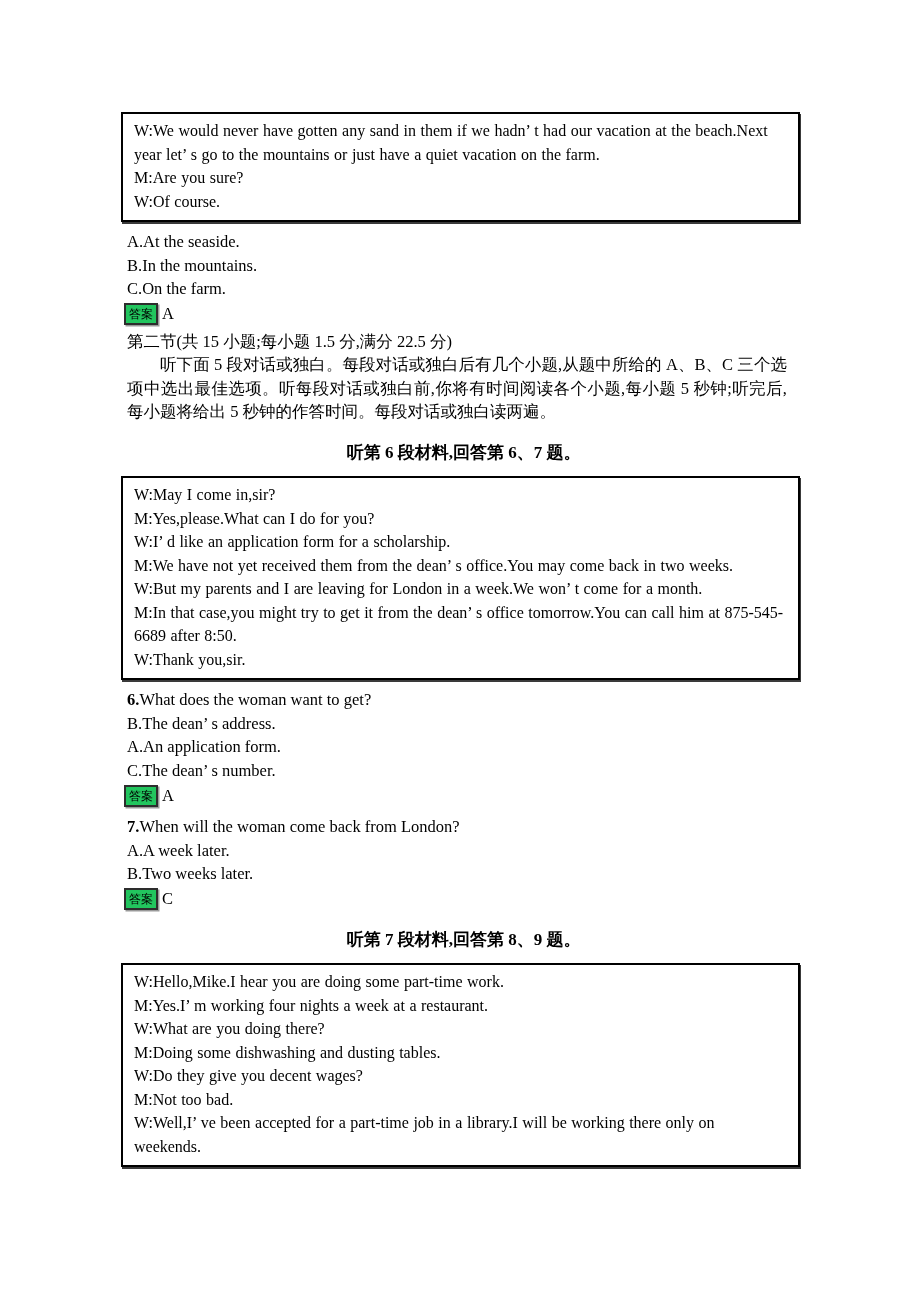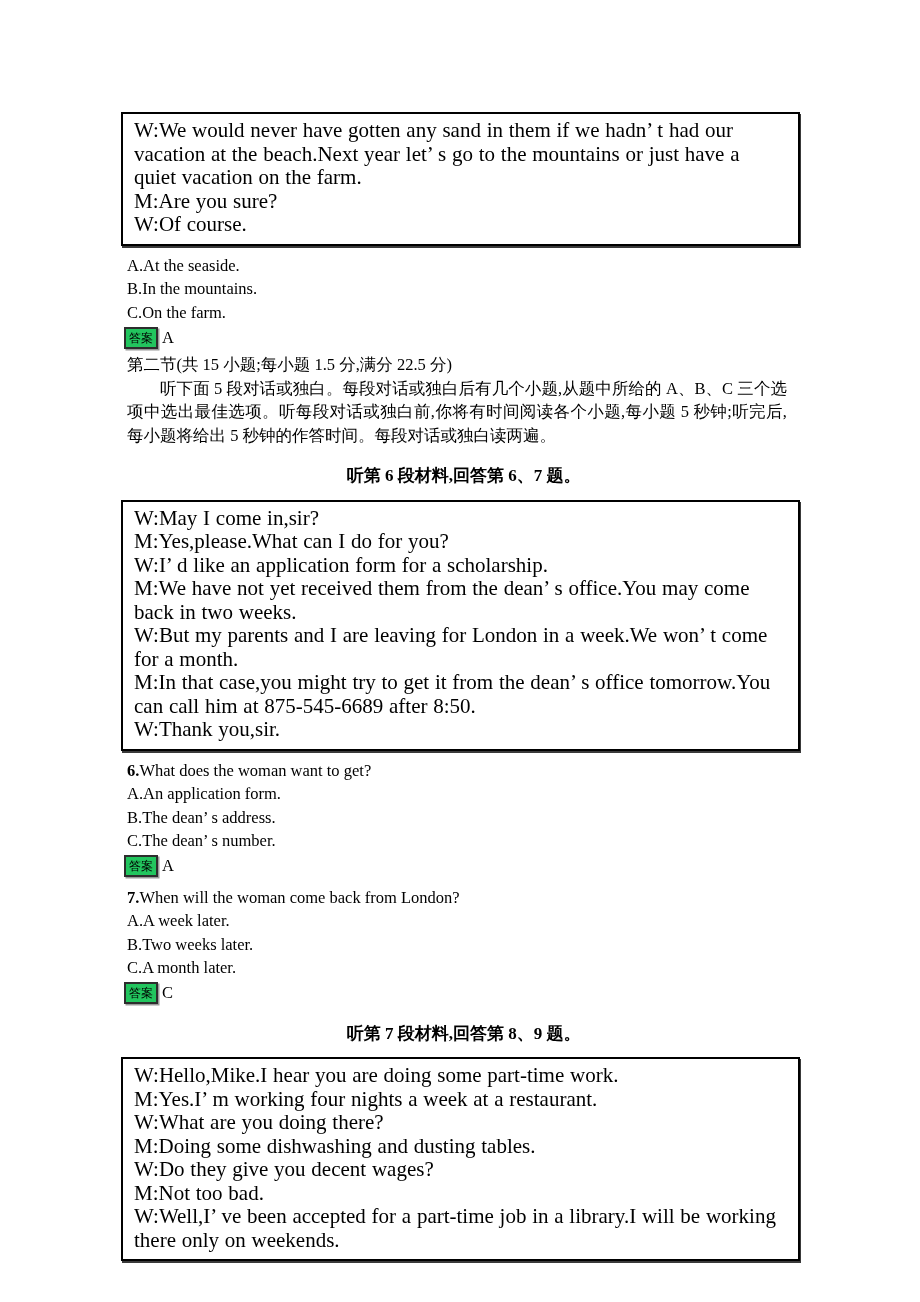--- a/index.html
+++ b/index.html
@@ -22,21 +22,21 @@
   
   .dlg-box {
     box-sizing: border-box;
     width: 679px;
     border: 2px solid #000000;
     box-shadow: 1px 2px 0 #3a3a3a;
     padding: 5px 12px 7px 11px;
     background: #ffffff;
   }
   .dlg-line {
-    font-size: 21px;
+    font-size: 16px;
     line-height: 23.5px;
     word-spacing: 0.5px;
   }
   
   .q-block {
     margin: 8px 0 0 6px;
   }
   .q-line, .opt-line {
     font-size: 16.5px;
     line-height: 23.5px;
@@ -120,36 +120,35 @@
     <div class="dlg-line">M:We have not yet received them from the dean’ s office.You may come back in two weeks.</div>
     <div class="dlg-line">W:But my parents and I are leaving for London in a week.We won’ t come for a month.</div>
     <div class="dlg-line">M:In that case,you might try to get it from the dean’ s office tomorrow.You can call him at 875-545-6689 after 8:50.</div>
     <div class="dlg-line">W:Thank you,sir.</div>
   </div>
 
   <div class="q-block">
     <div class="q-line">
       <span class="q-num">6.</span><span>What does the woman want to get?</span>
     </div>
+    <div class="opt-line">B.The dean’ s address.</div>
     <div class="opt-line">A.An application form.</div>
-    <div class="opt-line">B.The dean’ s address.</div>
     <div class="opt-line">C.The dean’ s number.</div>
     <div class="answer-row">
       <span class="answer-badge">答案</span>
       <span class="answer-letter">A</span>
     </div>
   </div>
 
   <div class="q-block">
     <div class="q-line">
       <span class="q-num">7.</span><span>When will the woman come back from London?</span>
     </div>
     <div class="opt-line">A.A week later.</div>
     <div class="opt-line">B.Two weeks later.</div>
-    <div class="opt-line">C.A month later.</div>
     <div class="answer-row">
       <span class="answer-badge">答案</span>
       <span class="answer-letter">C</span>
     </div>
   </div>
 
   <div class="material-header">听第 7 段材料,回答第 8、9 题。</div>
 
   <div class="dlg-box">
     <div class="dlg-line">W:Hello,Mike.I hear you are doing some part-time work.</div>

